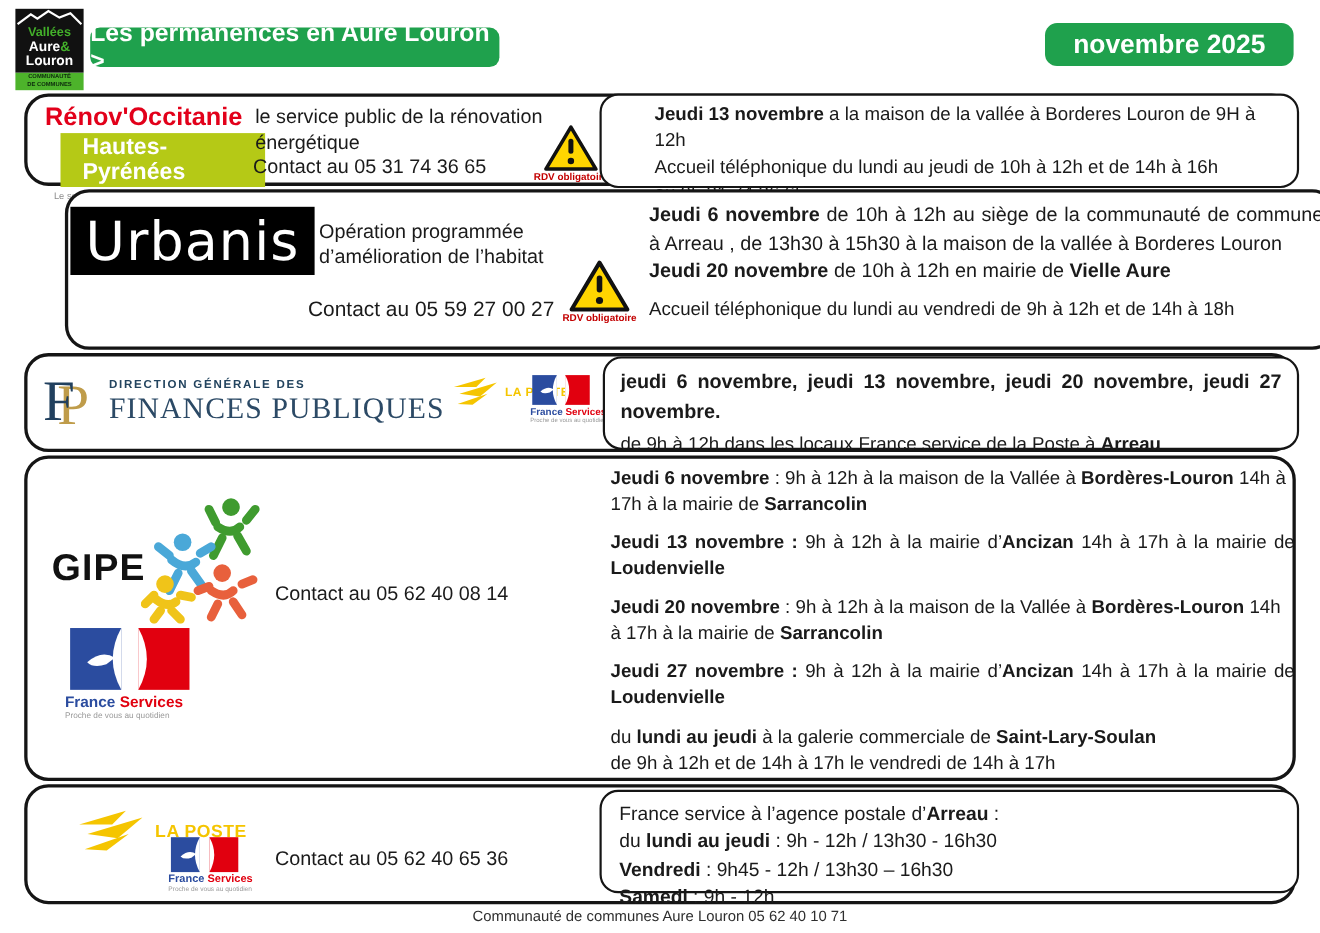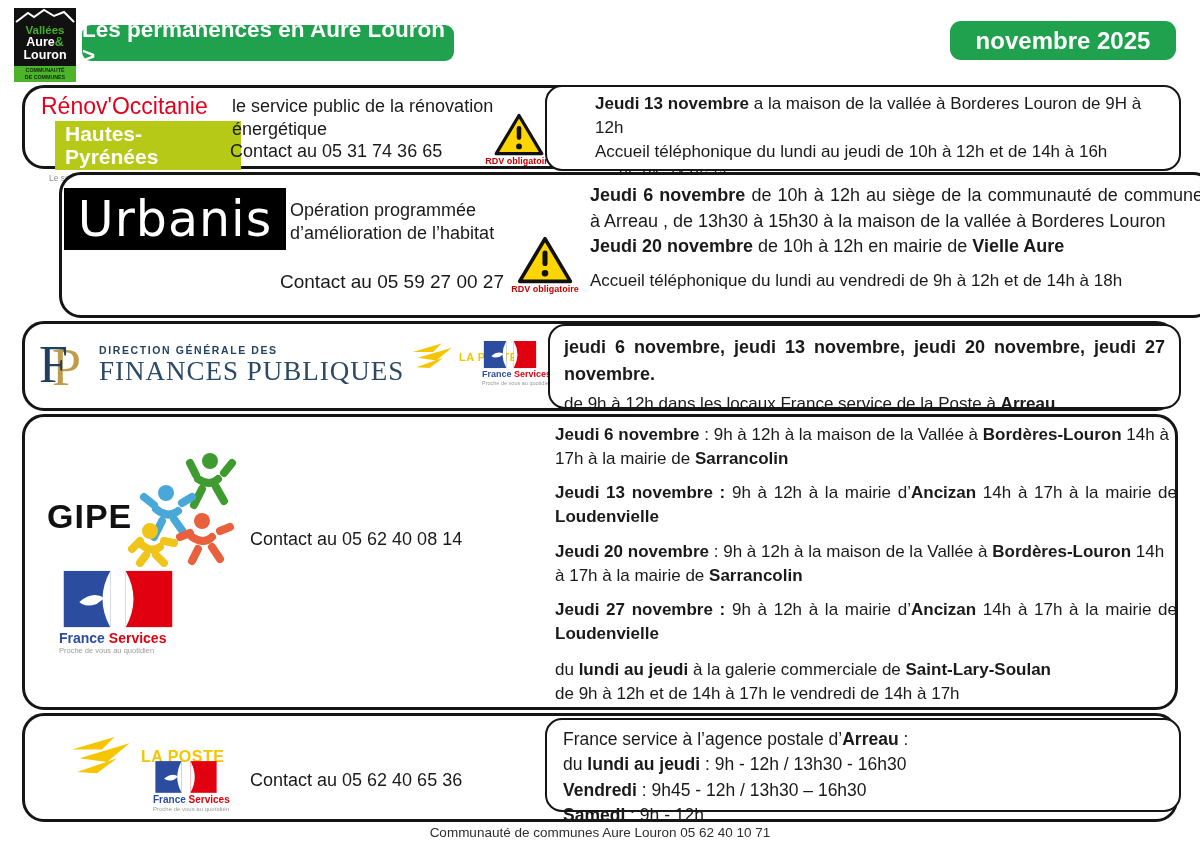--- a/index.html
+++ b/index.html
@@ -25,22 +25,22 @@
   
   .row{position:absolute;left:22px;width:1156px;border:3px solid #151515;border-radius:22px;background:#fff;box-sizing:border-box;}
   #row-renov{top:85px;height:84px;}
   #row-urbanis{top:172px;height:146px;margin-left:37px;}
   #row-dgfip{top:321px;height:90px;}
   #row-gipe{top:414px;height:296px;}
   #row-poste{top:713px;height:109px;}
   .rightbox{position:absolute;border:2.5px solid #151515;border-radius:17px;background:#fff;box-sizing:border-box;padding:5px 14px;}
   .abs{position:absolute;}
   
-  .renov-title{color:#e2001a;font-weight:400;font-size:23px;line-height:1;}
-  .renov-hp{display:inline-block;background:#b5c916;color:#fff;font-weight:800;font-size:21px;padding:1px 10px 2px;margin:3px 0 0 14px;line-height:1.1;}
+  .renov-title{color:#e2001a;font-weight:700;font-size:23px;line-height:1;}
+  .renov-hp{display:inline-block;background:#b5c916;color:#fff;font-weight:800;font-size:21px;padding:1px 20px 2px;margin:3px 0 0 14px;line-height:1.1;}
   .renov-tag{font-size:8.5px;color:#8c8c8c;margin:3px 0 0 8px;}
   .svc-text{font-size:18px;line-height:1.3;}
   .contact{font-size:18px;}
   .warn{display:flex;flex-direction:column;align-items:center;width:62px;}
   .warn .lbl{color:#c30000;font-weight:800;font-size:9px;margin-top:-2px;white-space:nowrap;}
   .rtext{font-size:17px;line-height:1.42;}
   
   .urbanis-box{background:#000;color:#fff;display:flex;align-items:center;justify-content:center;
     font-size:49px;letter-spacing:1px;font-family:"DejaVu Sans","Liberation Sans",sans-serif;}
   

